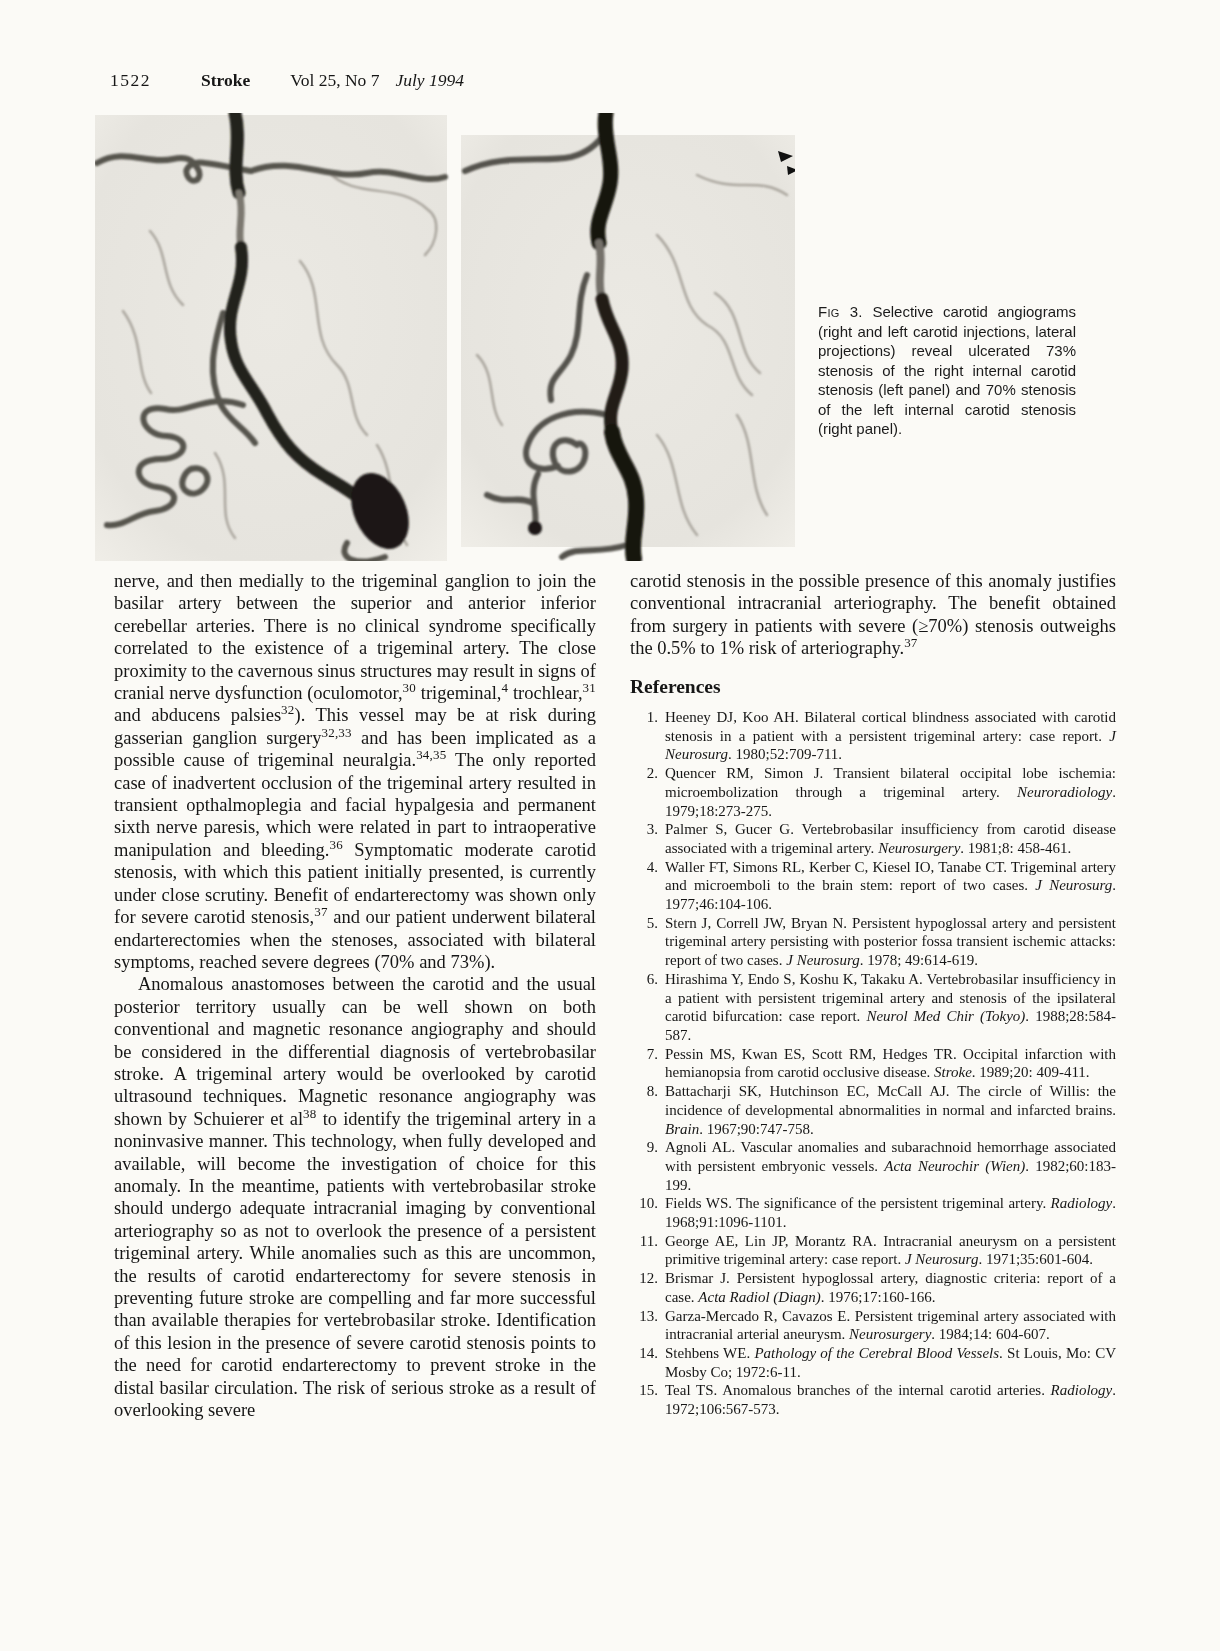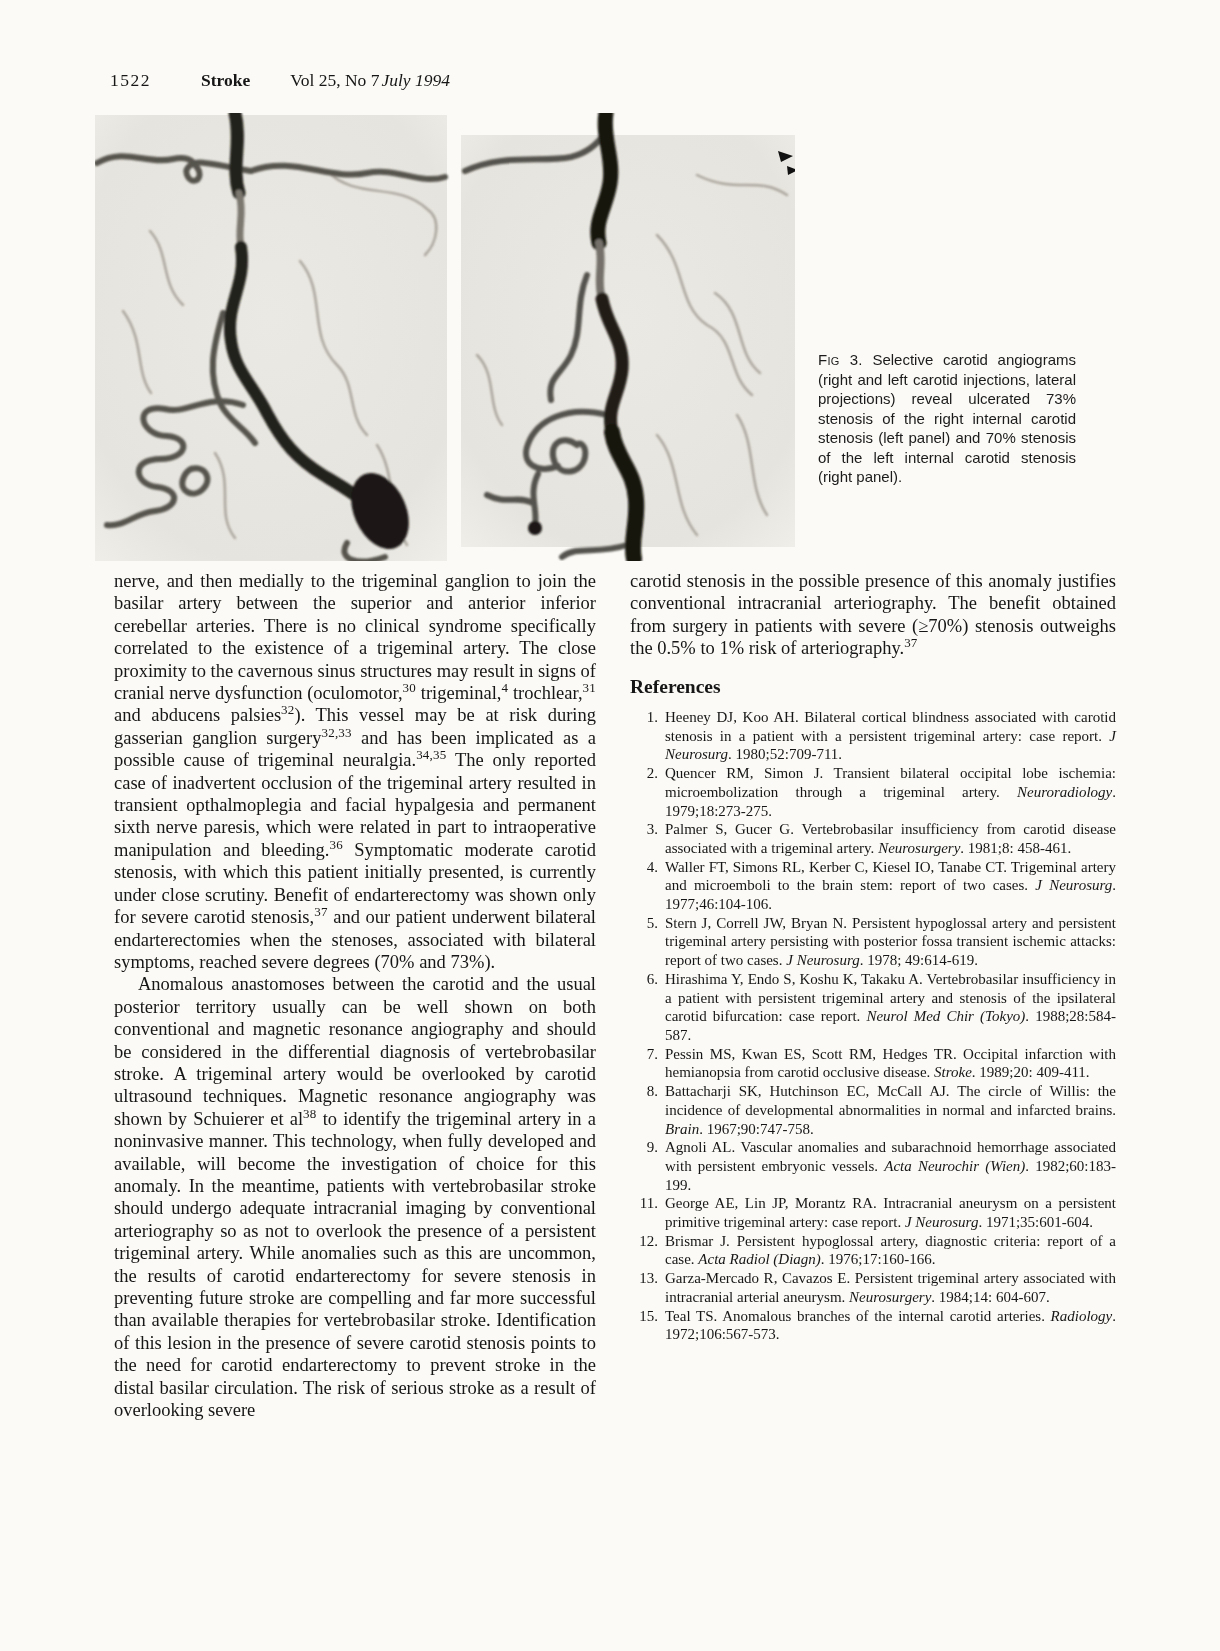--- a/index.html
+++ b/index.html
@@ -7,27 +7,27 @@
     position:relative; width:1220px; height:1651px;
     background:#fbfaf6; color:#161616;
     font-family:"Liberation Serif", serif;
     overflow:hidden;
   }
   
   .header { position:absolute; left:110px; top:70px; font-size:17.5px; white-space:nowrap; }
   .header .pnum { letter-spacing:1.5px; }
   .header .journal { font-weight:bold; margin-left:50px; }
   .header .vol { margin-left:40px; }
-  .header .date { font-style:italic; margin-left:2px; }
+  .header .date { font-style:italic; margin-left:16px; }
   
   .figure-strip { position:absolute; left:95px; top:113px; width:700px; height:448px; }
   .caption {
     position:absolute; left:818px; top:302px; width:258px;
     font-family:"Liberation Sans", sans-serif;
-    font-size:15px; line-height:19.5px; text-align:justify; color:#1b1b1b;margin-top:48px;
+    font-size:15px; line-height:19.5px; text-align:justify; color:#1b1b1b;
   }
   .sc { font-variant:small-caps; letter-spacing:0.3px; }
   
   .col { position:absolute; top:570px; font-size:18.5px; line-height:22.4px; text-align:justify; }
   .col-left  { left:114px; width:482px; }
   .col-right { left:630px; width:486px; }
   .col p { margin:0; }
   .col p.indent { text-indent:24px; }
   sup { font-size:13px; line-height:0; vertical-align:super; letter-spacing:0.2px; }
   
@@ -166,31 +166,39 @@
         </li>
         <li class="ref">
           <span class="ref-num">8.</span>
           <div class="ref-text">Battacharji SK, Hutchinson EC, McCall AJ. The circle of Willis: the incidence of developmental abnormalities in normal and infarcted brains. <i>Brain</i>. 1967;90:747-758.</div>
         </li>
         <li class="ref">
           <span class="ref-num">9.</span>
           <div class="ref-text">Agnoli AL. Vascular anomalies and subarachnoid hemorrhage associated with persistent embryonic vessels. <i>Acta Neurochir (Wien)</i>. 1982;60:183-199.</div>
         </li>
         <li class="ref">
+          <span class="ref-num">10.</span>
+          <div class="ref-text">Fields WS. The significance of the persistent trigeminal artery. <i>Radiology</i>. 1968;91:1096-1101.</div>
+        </li>
+        <li class="ref">
           <span class="ref-num">11.</span>
           <div class="ref-text">George AE, Lin JP, Morantz RA. Intracranial aneurysm on a persistent primitive trigeminal artery: case report. <i>J Neurosurg</i>. 1971;35:601-604.</div>
         </li>
         <li class="ref">
           <span class="ref-num">12.</span>
           <div class="ref-text">Brismar J. Persistent hypoglossal artery, diagnostic criteria: report of a case. <i>Acta Radiol (Diagn)</i>. 1976;17:160-166.</div>
         </li>
         <li class="ref">
           <span class="ref-num">13.</span>
           <div class="ref-text">Garza-Mercado R, Cavazos E. Persistent trigeminal artery associated with intracranial arterial aneurysm. <i>Neurosurgery</i>. 1984;14: 604-607.</div>
         </li>
         <li class="ref">
+          <span class="ref-num">14.</span>
+          <div class="ref-text">Stehbens WE. <i>Pathology of the Cerebral Blood Vessels</i>. St Louis, Mo: CV Mosby Co; 1972:6-11.</div>
+        </li>
+        <li class="ref">
           <span class="ref-num">15.</span>
           <div class="ref-text">Teal TS. Anomalous branches of the internal carotid arteries. <i>Radiology</i>. 1972;106:567-573.</div>
         </li>
       </ol>
   </div>
 
 </div>
 
 </body></html>

